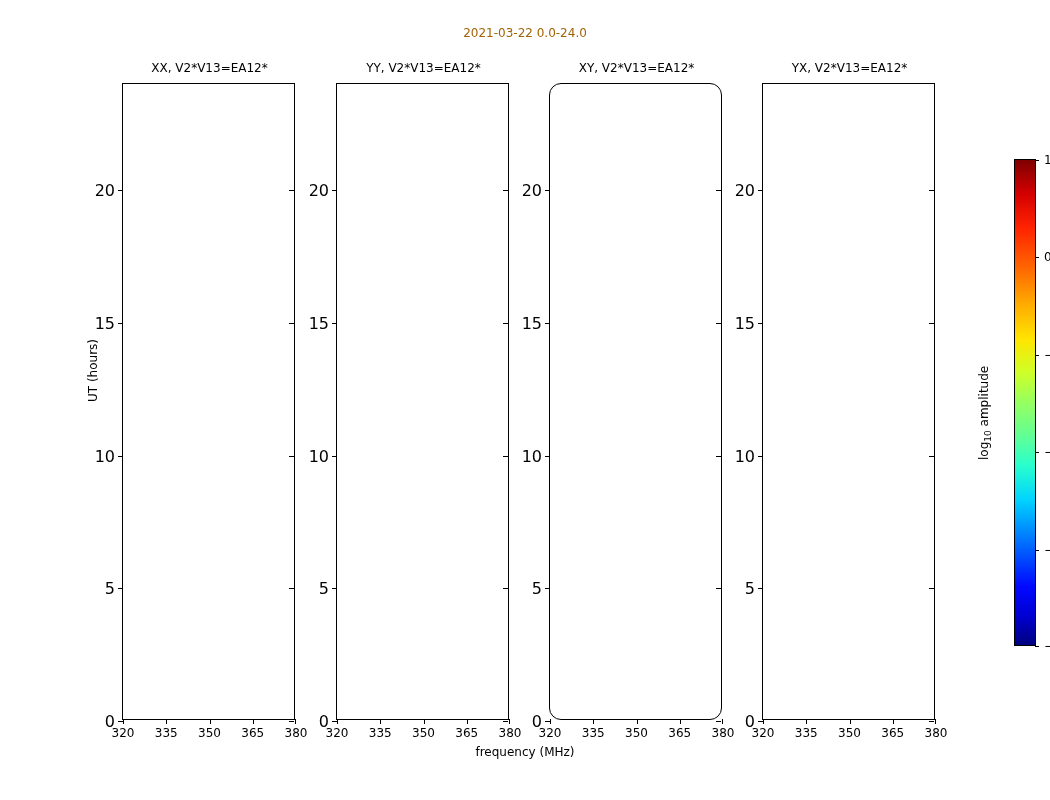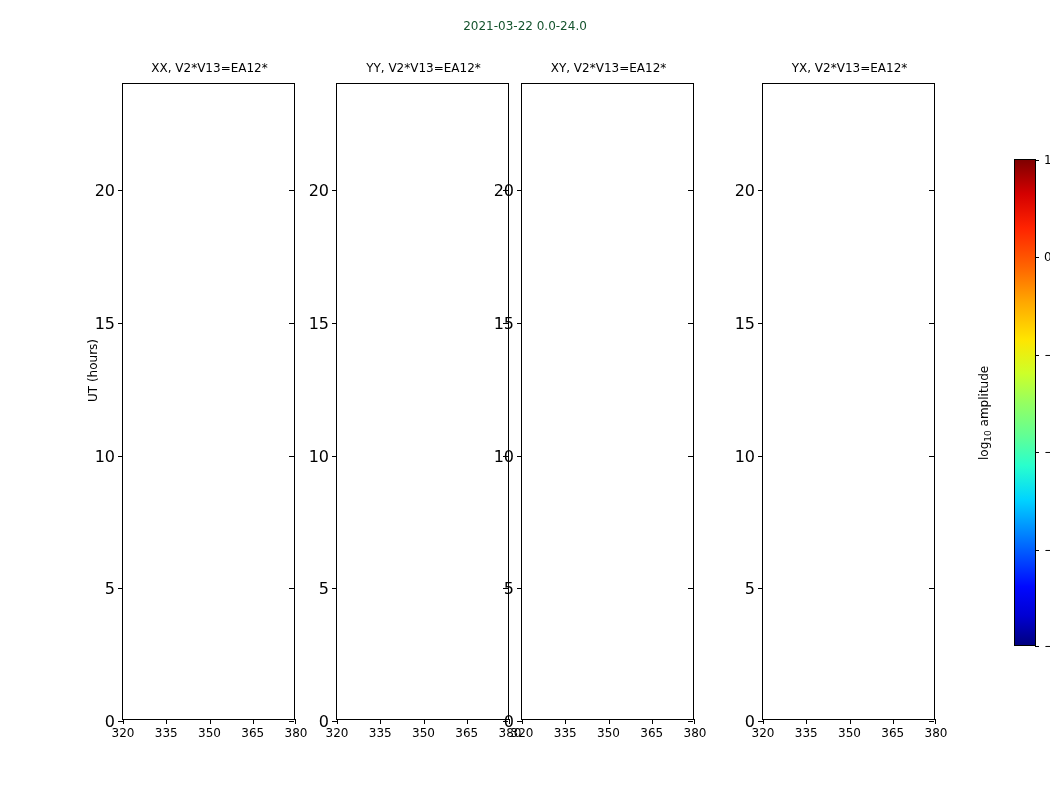--- a/index.html
+++ b/index.html
@@ -17,25 +17,25 @@
   }
   #figure {
     position: absolute;
     left: 0; top: 0;
     width: 1050px;
     height: 800px;
   }
   .suptitle {
     position: absolute;
     left: 0;
-    top: 19px;
+    top: 26px;
     width: 1050px;
     text-align: center;
     font-size: 12px;
-    color: #14532d;
+    color: #a16207;
   }
   .panel {
     position: absolute;
     top: 83px;
     height: 637px;
     width: 173px;
     box-sizing: border-box;
     border: 1px solid #000000;
     background: #ffffff;
   }
@@ -216,21 +216,21 @@
       <div class="tick-x" style="left: 43.25px;"></div>
       <div class="tick-x-label" style="left: 43.25px;">335</div>
       <div class="tick-x" style="left: 86.5px;"></div>
       <div class="tick-x-label" style="left: 86.5px;">350</div>
       <div class="tick-x" style="left: 129.75px;"></div>
       <div class="tick-x-label" style="left: 129.75px;">365</div>
       <div class="tick-x" style="left: 172px;"></div>
       <div class="tick-x-label" style="left: 173px;">380</div>
     </div>
 
-  <div class="panel" id="panel-2" style="left:521px;">
+  <div class="panel" id="panel-2" style="left:549px;border-radius:12px;">
     <div class="panel-title">XY, V2*V13=EA12*</div>
   <div class="tick-y" style="top: 637px;"></div>
       <div class="tick-y-in-right" style="top: 637px;"></div>
       <div class="tick-y-label" style="top: 637px;">0</div>
       <div class="tick-y" style="top: 504.292px;"></div>
       <div class="tick-y-in-right" style="top: 504.292px;"></div>
       <div class="tick-y-label" style="top: 504.292px;">5</div>
       <div class="tick-y" style="top: 371.583px;"></div>
       <div class="tick-y-in-right" style="top: 371.583px;"></div>
       <div class="tick-y-label" style="top: 371.583px;">10</div>
@@ -275,20 +275,21 @@
       <div class="tick-x-label" style="left: 43.25px;">335</div>
       <div class="tick-x" style="left: 86.5px;"></div>
       <div class="tick-x-label" style="left: 86.5px;">350</div>
       <div class="tick-x" style="left: 129.75px;"></div>
       <div class="tick-x-label" style="left: 129.75px;">365</div>
       <div class="tick-x" style="left: 172px;"></div>
       <div class="tick-x-label" style="left: 173px;">380</div>
     </div>
 
   <div class="ylabel">UT (hours)</div>
+  <div class="xlabel">frequency (MHz)</div>
 
   <div id="cbar">
       <div class="cbar-tick" style="top: 486px;"></div>
       <div class="cbar-label" style="top: 486px;">−4</div>
       <div class="cbar-tick" style="top: 389.6px;"></div>
       <div class="cbar-label" style="top: 389.6px;">−3</div>
       <div class="cbar-tick" style="top: 292.2px;"></div>
       <div class="cbar-label" style="top: 292.2px;">−2</div>
       <div class="cbar-tick" style="top: 194.8px;"></div>
       <div class="cbar-label" style="top: 194.8px;">−1</div>

